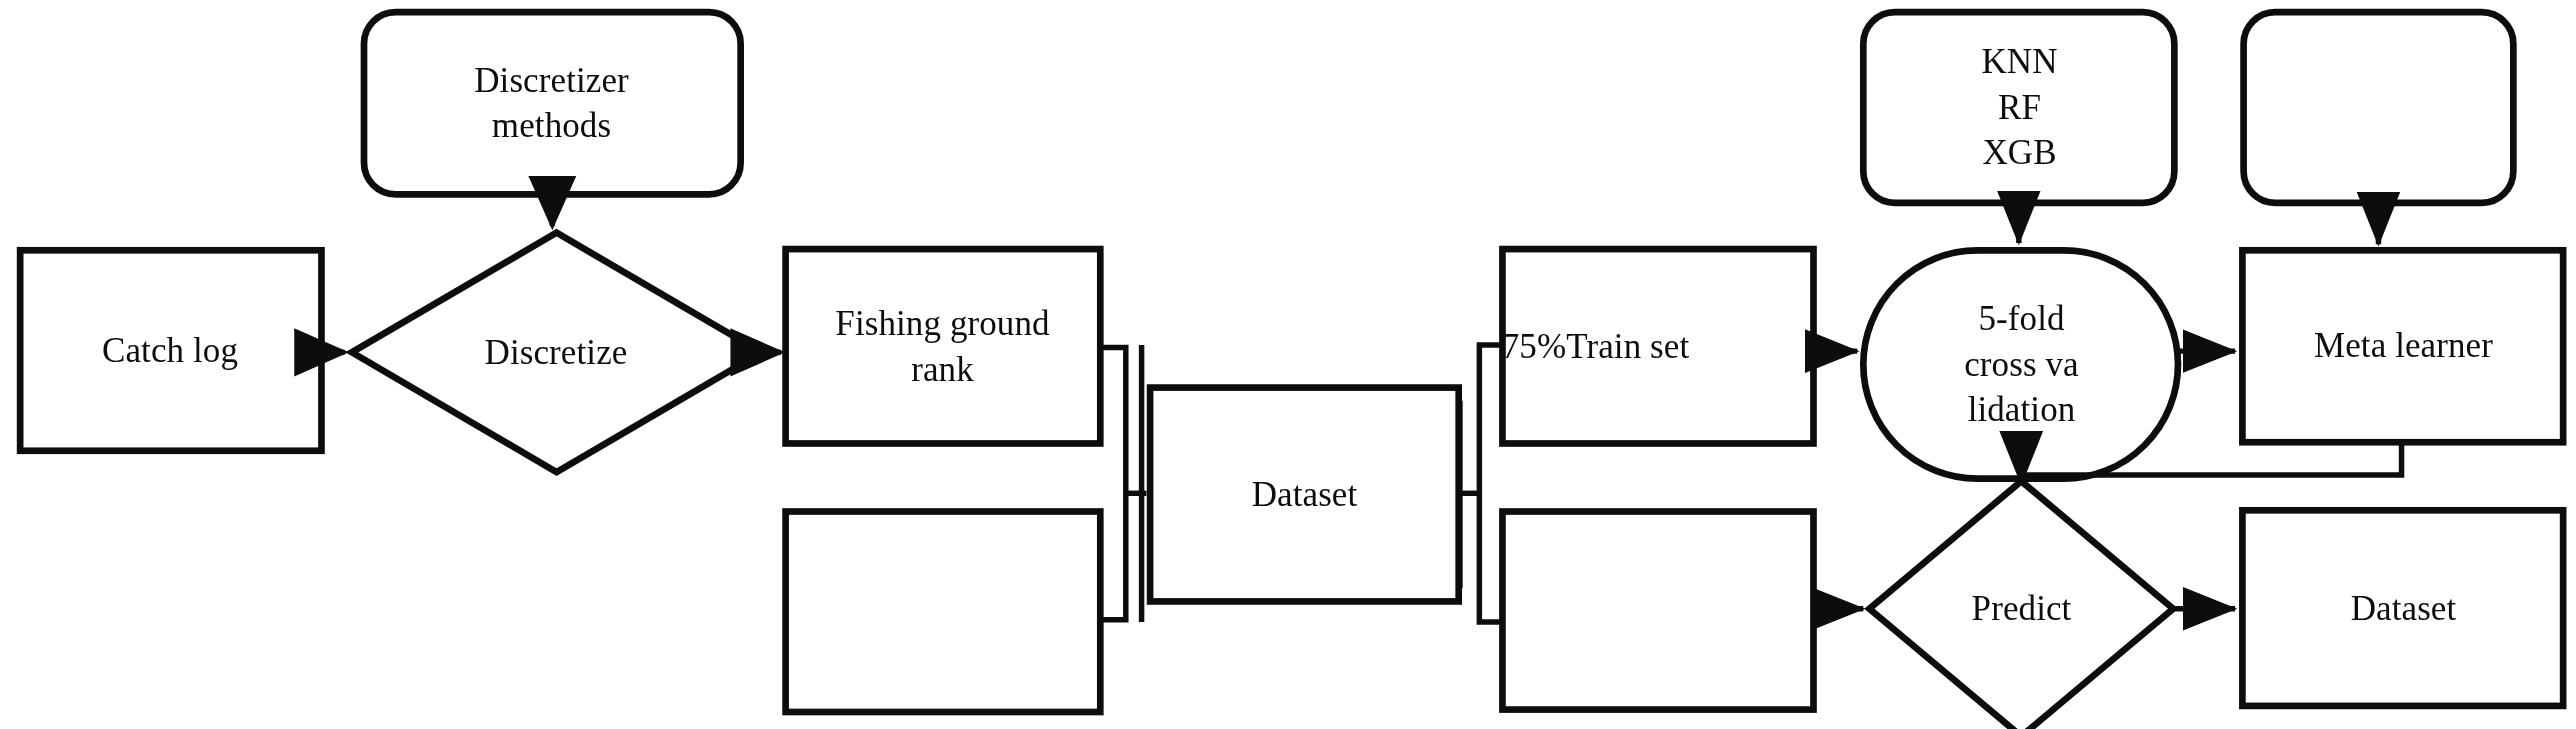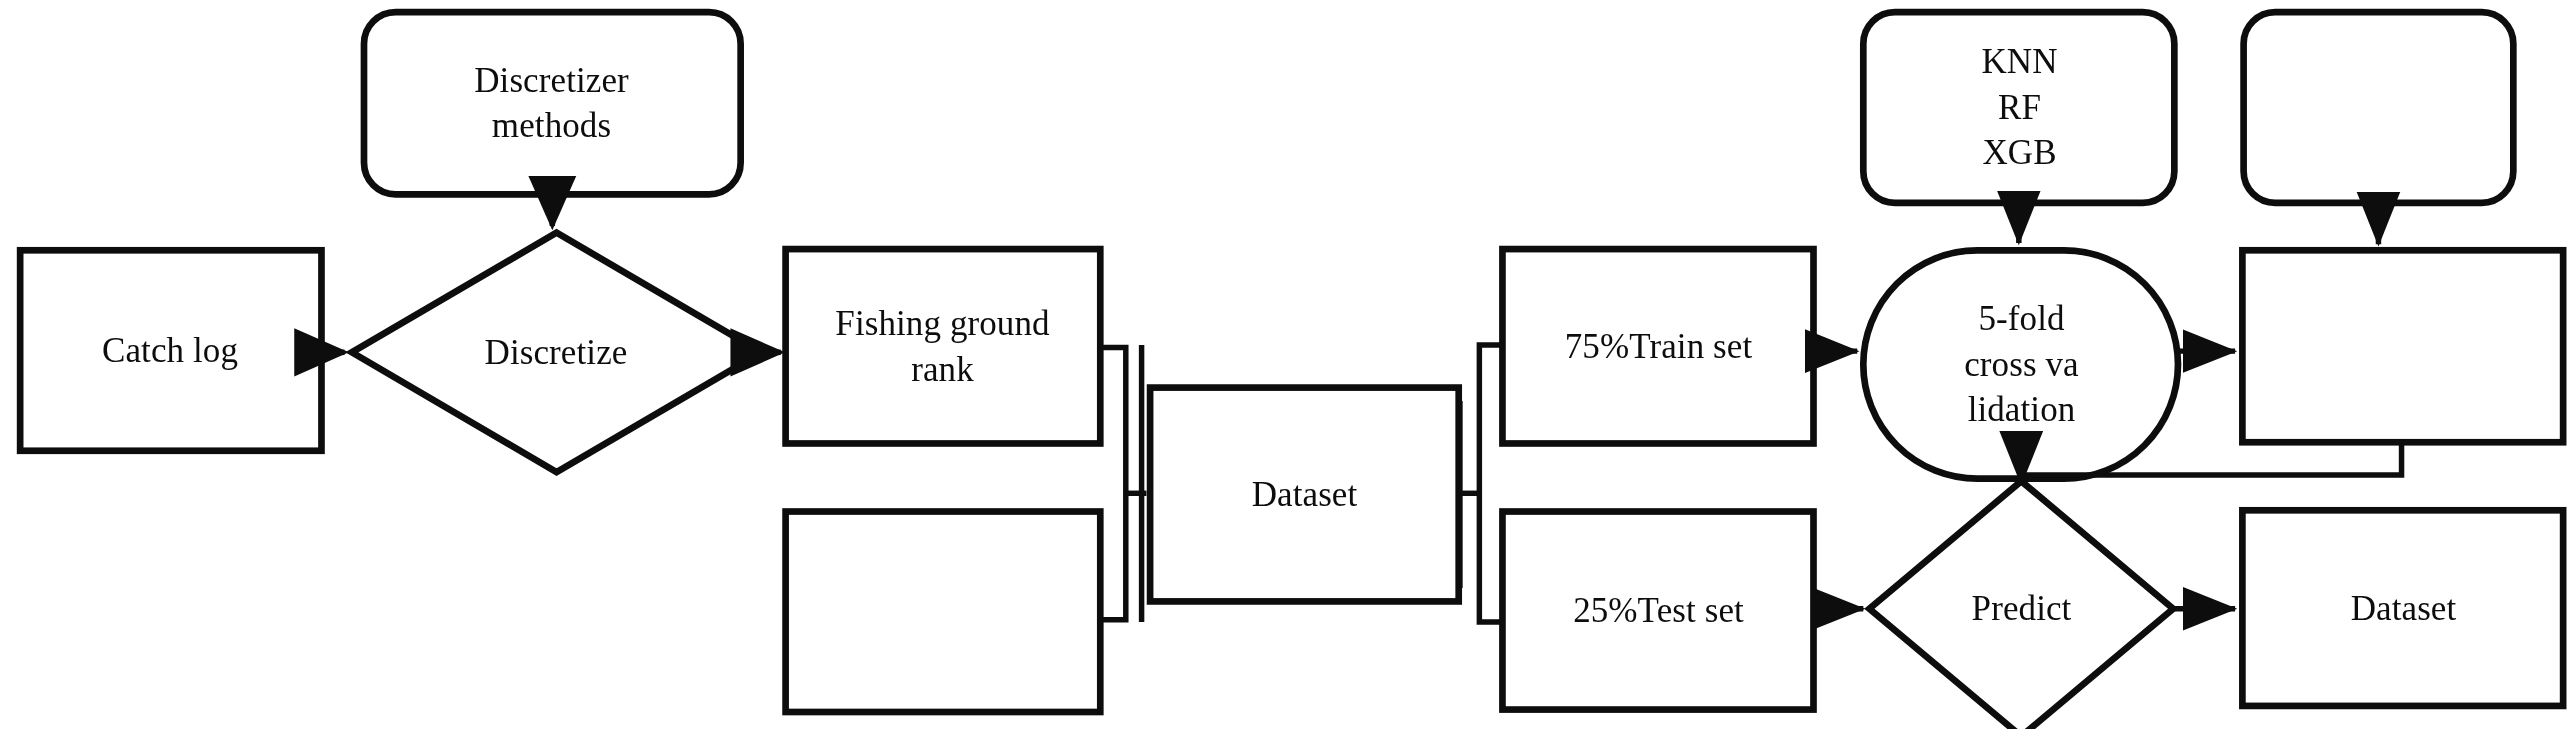--- a/index.html
+++ b/index.html
@@ -135,33 +135,33 @@
 methods</div>
 
   <div class="node-label" style="left:404px; top:304px; width:304px; height:97px;">Discretize</div>
 
   <div class="node-label" style="left:785px; top:249px; width:315px; height:195px;">Fishing ground
 rank</div>
 
 
   <div class="node-label" style="left:1150px; top:388px; width:309px; height:214px;">Dataset</div>
 
-  <div class="node-label" style="left:1503px; top:249px; width:311px; height:195px;">75%Train set</div>
+  <div class="node-label" style="left:1440px; top:249px; width:311px; height:195px;">75%Train set</div>
 
-  <div class="node-label" style="left:1503px; top:512px; width:311px; height:198px;">25%Test set</div>
 
   <div class="node-label" style="left:1864px; top:12px; width:311px; height:191px;text-align:center;">KNN
 RF
 XGB</div>
 
 
   <div class="node-label" style="left:1864px; top:250px; width:315px; height:229px;">5-fold
 cross va
 lidation</div>
 
+  <div class="node-label" style="left:2243px; top:250px; width:321px; height:192px;">Meta learner</div>
 
   <div class="node-label" style="left:1900px; top:560px; width:243px; height:97px;">Predict</div>
 
   <div class="node-label" style="left:2243px; top:511px; width:321px; height:196px;">Dataset</div>
 
   <div class="shape-hit" style="left:19.5px; top:250px; width:301px; height:201px;"></div>
   <div class="shape-hit" style="left:363px; top:12px; width:377px; height:182px;"></div>
   <div class="shape-hit" style="left:351px; top:233px; width:410px; height:239px;"></div>
   <div class="shape-hit" style="left:785px; top:249px; width:315px; height:195px;"></div>
   <div class="shape-hit" style="left:785px; top:512px; width:315px; height:201px;"></div>

